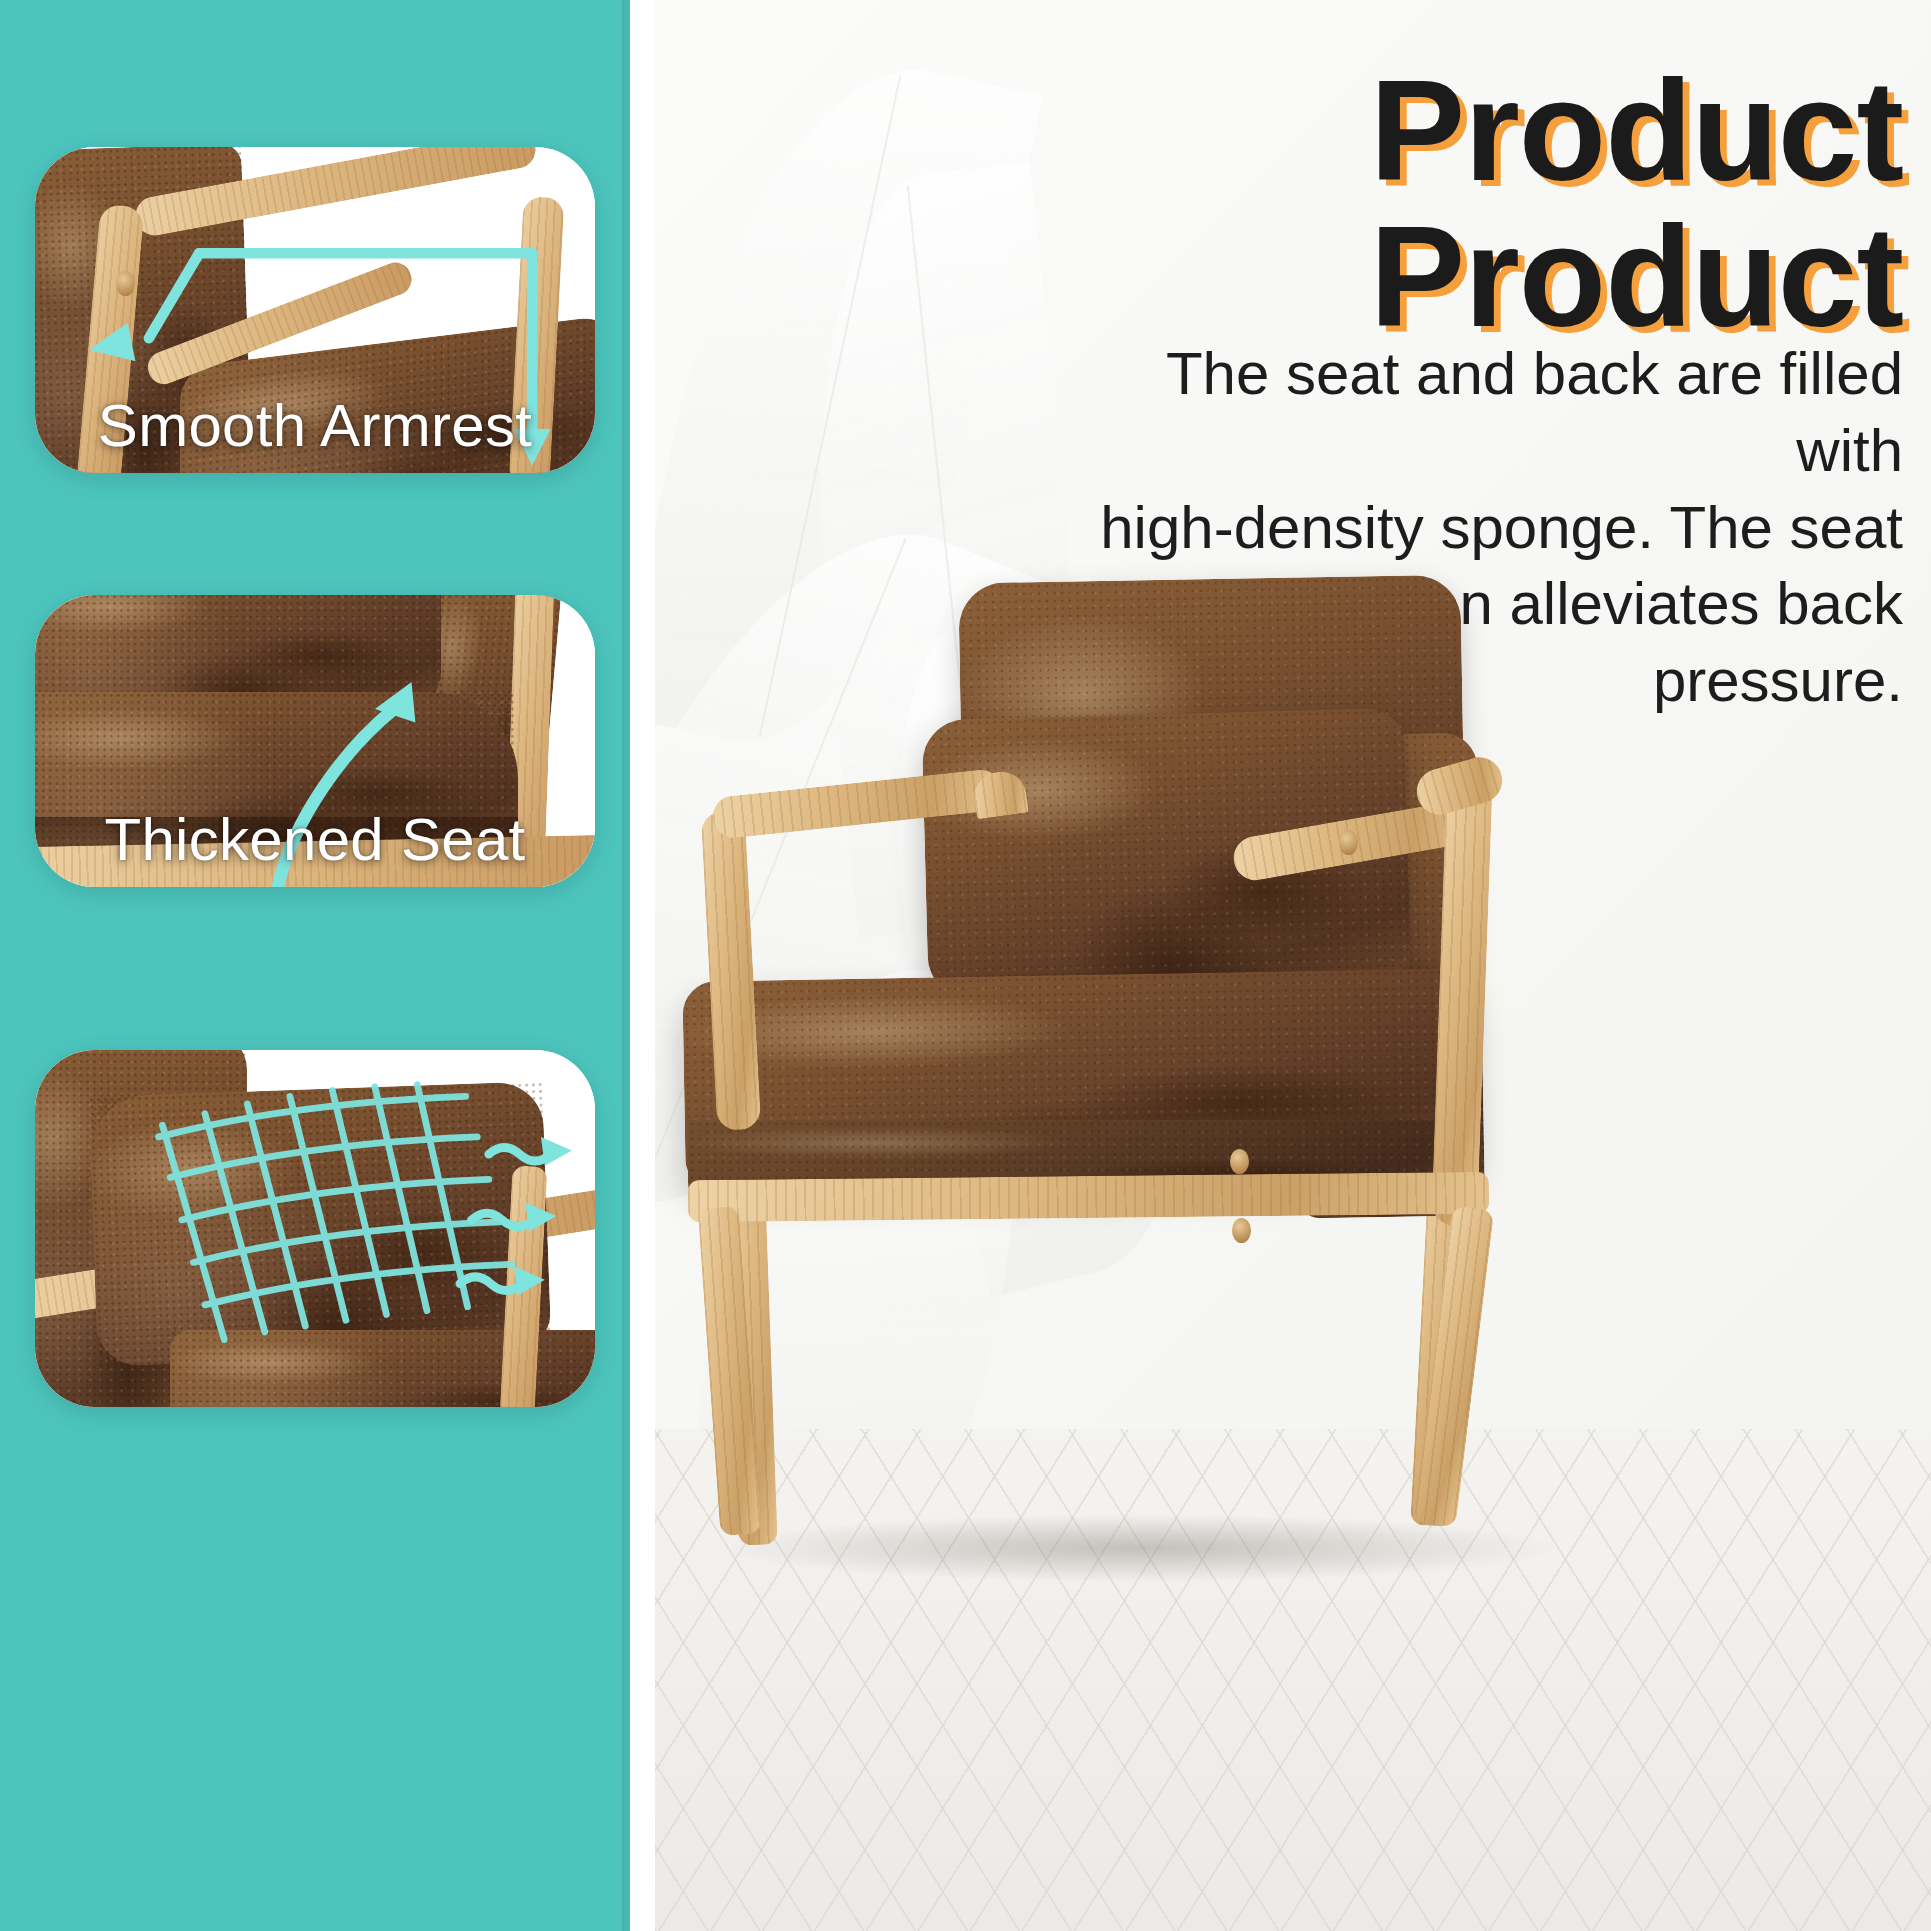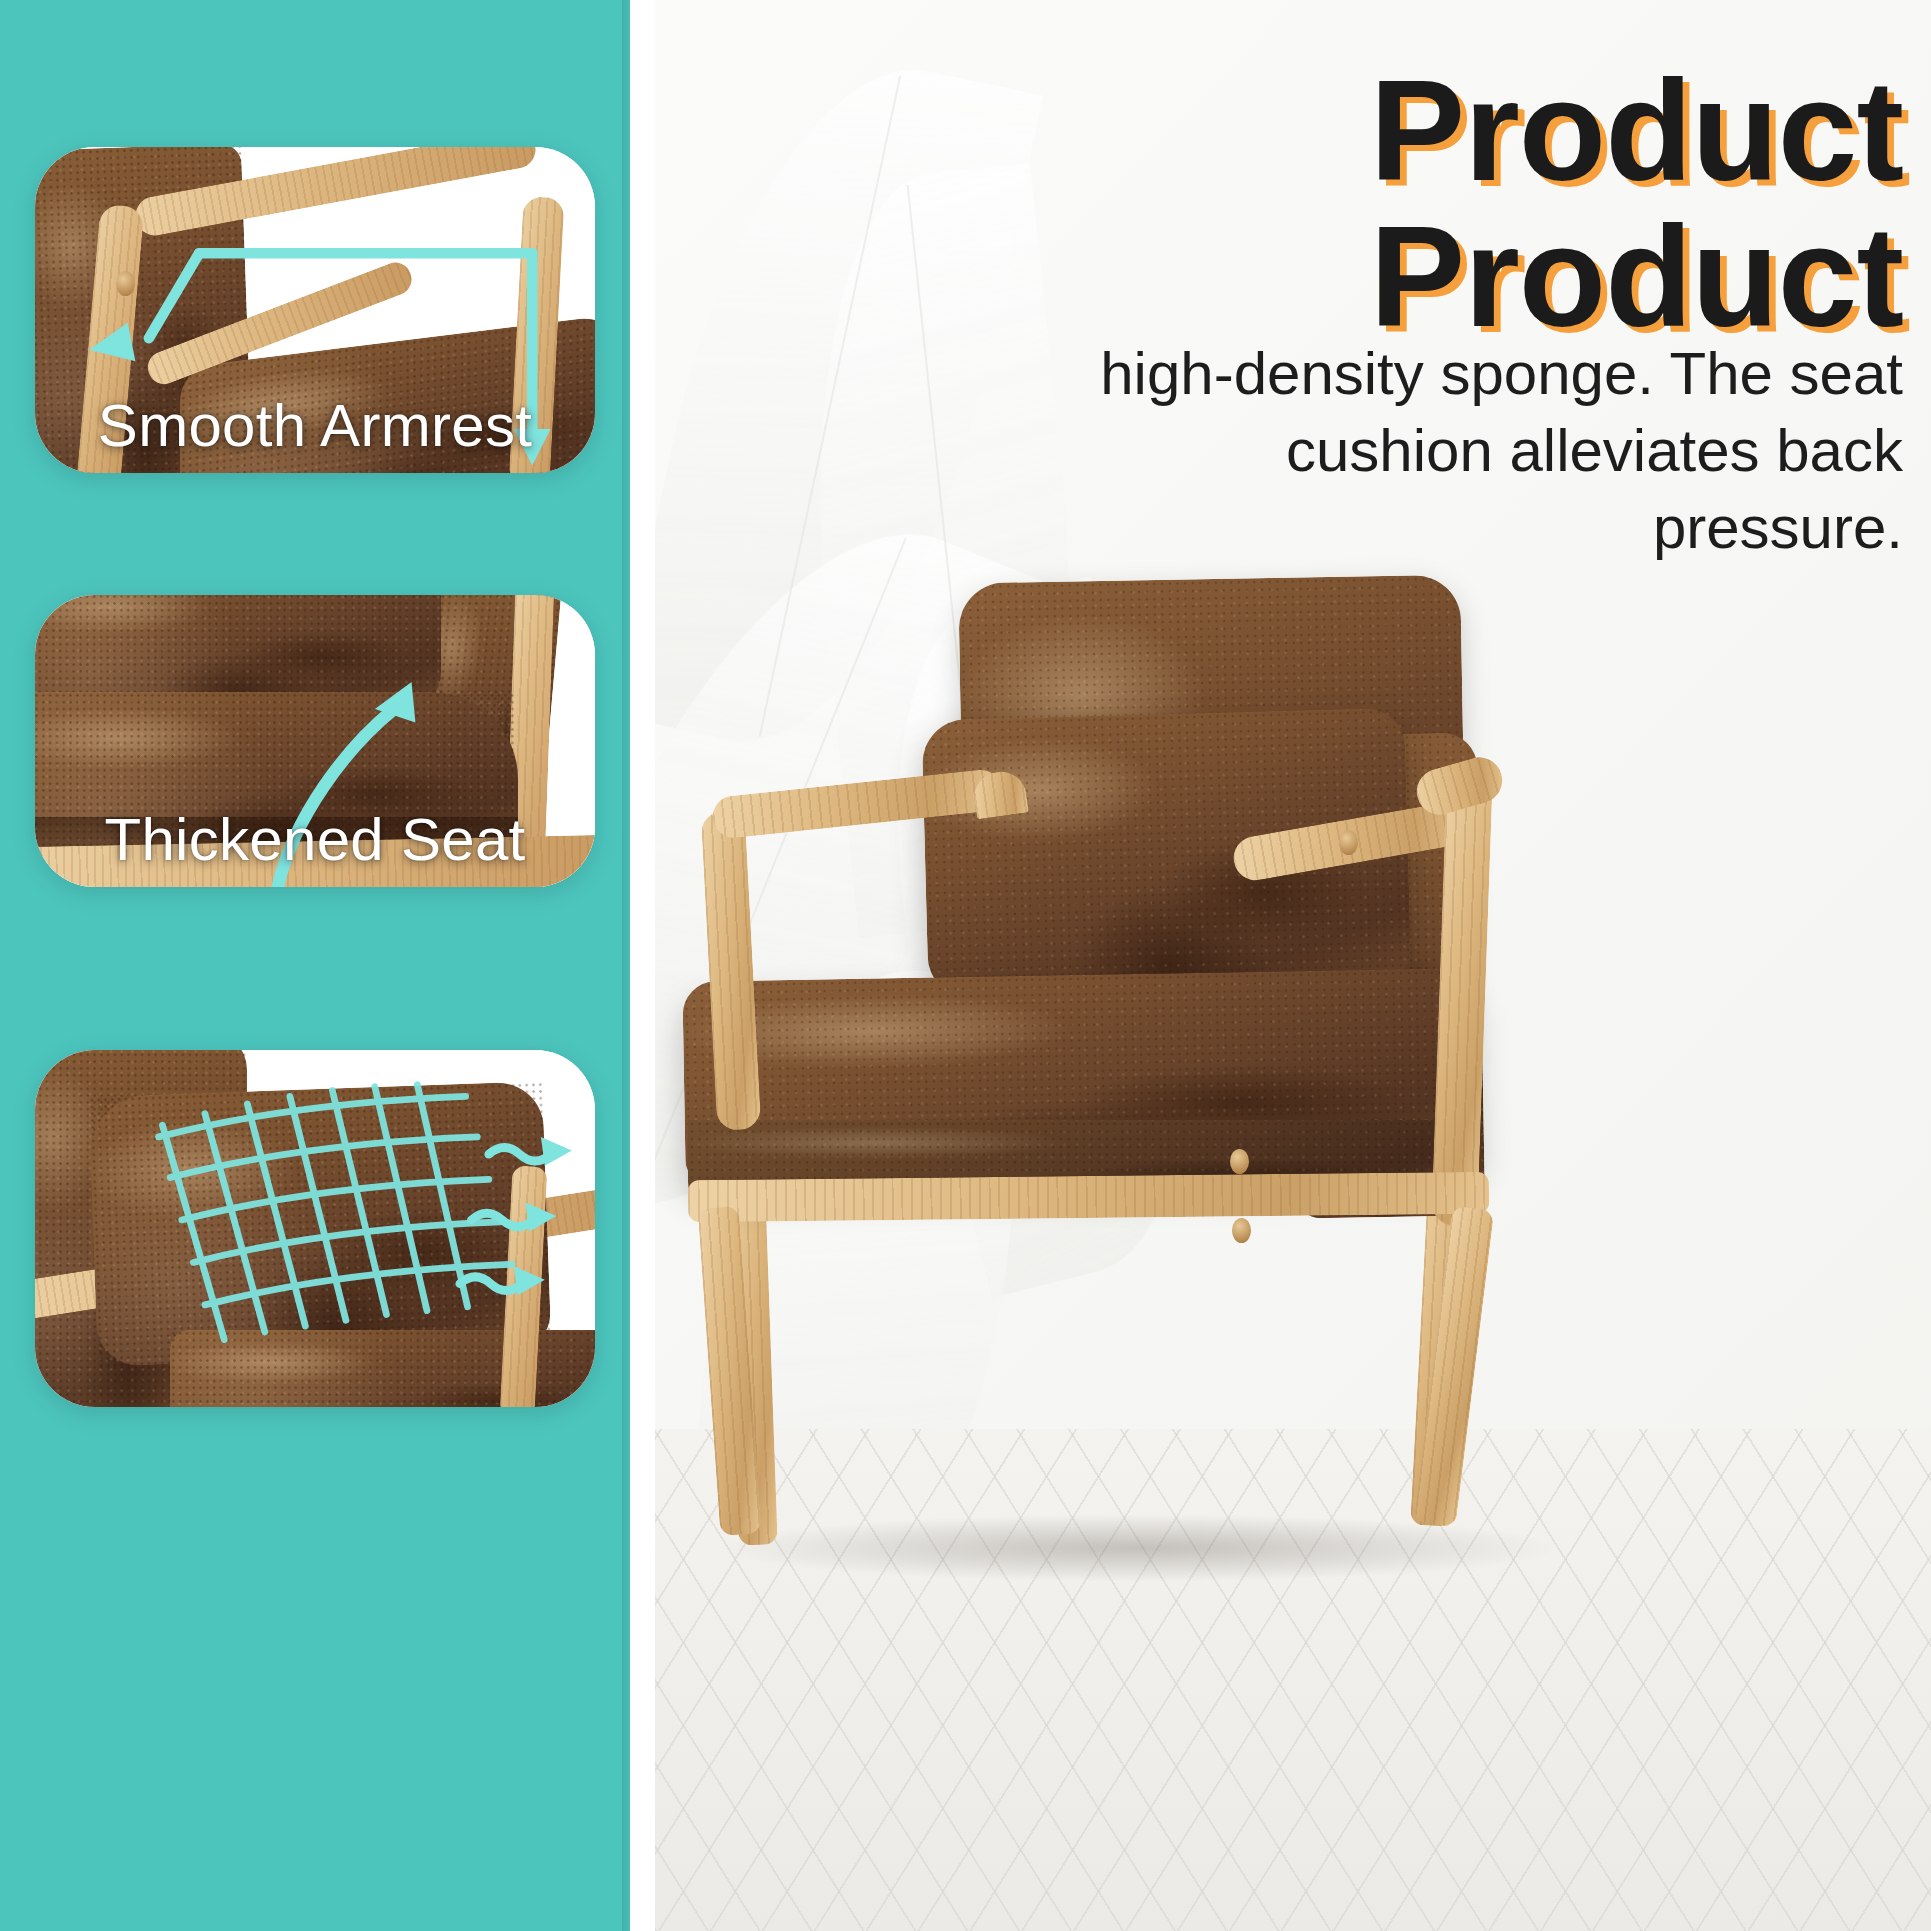--- a/index.html
+++ b/index.html
@@ -348,20 +348,21 @@
       <div class="leaf-v" style="left:116px; top:512px; height:714px; transform:rotate(22deg);"></div>
     </div>
     <div class="rug"></div>
 
     <div class="title">
       <div>Product</div>
       <div>Product</div>
     </div>
 
     <div class="subtitle">
+      <div>The seat and back are filled with</div>
       <div>high-density sponge. The seat</div>
       <div>cushion alleviates back pressure.</div>
     </div>
 
     <div class="chair">
 
       <div style="position:absolute;left:58px;top:1514px;width:850px;height:68px;
                   background:radial-gradient(ellipse at center, rgba(90,80,70,.30), rgba(0,0,0,0) 70%);"></div>
 
       <div class="cw" style="left:77px;  top:1159px; width:39px; height:386px; border-radius:13.5px; transform:rotate(-2deg);"></div>

